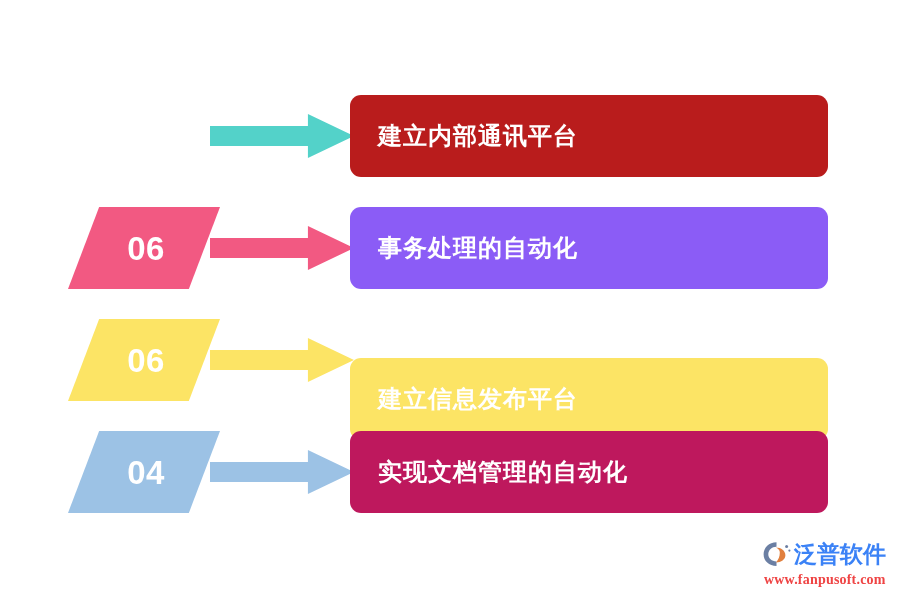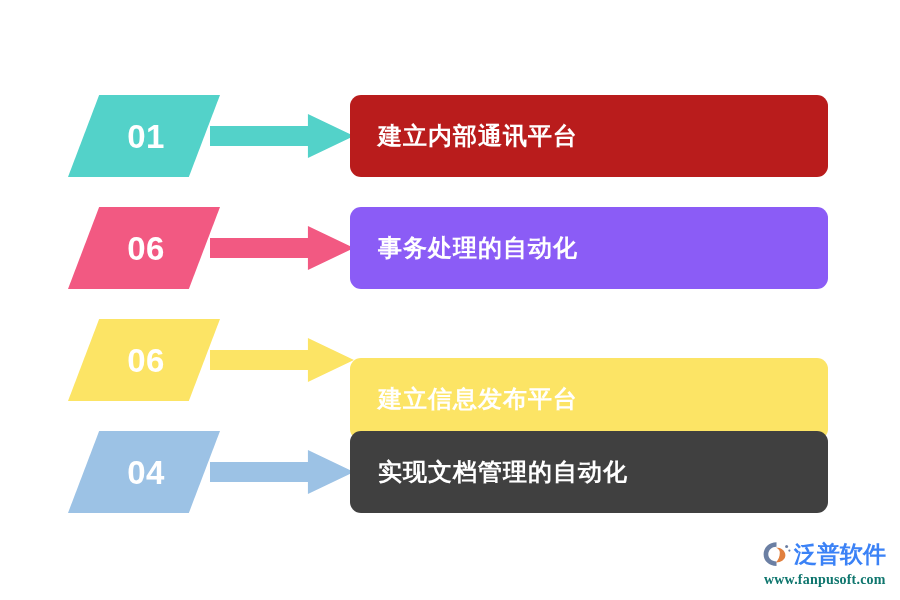--- a/index.html
+++ b/index.html
@@ -111,37 +111,34 @@
     color: #3b82f6;
     letter-spacing: 0px;
     line-height: 1;
     margin-left: 2px;
     white-space: nowrap;
   }
   .wm-url {
     font-family: "Liberation Serif", "DejaVu Serif", serif;
     font-size: 14px;
     font-weight: bold;
-    color: #0f766e;
+    color: #ef4444;
     letter-spacing: 0.2px;
     margin-top: 2px;
     margin-left: 2px;
     white-space: nowrap;
   }
 </style>
 </head>
 <body>
 
 <div id="infographic">
 
   <div id="rows-host">
       <div class="step-row" style="top: 95px;">
-        <div class="num-shape" style="background: rgb(83, 210, 201);">
-          <span class="num-text">01</span>
-        </div>
         <div class="arrow-shape" style="background: rgb(83, 210, 201);"></div>
         <div class="label-bar" style="background: #b91c1c;">
           <span class="label-text">建立内部通讯平台</span>
         </div>
       </div>
       <div class="step-row" style="top: 207px;">
         <div class="num-shape" style="background: rgb(242, 89, 130);">
           <span class="num-text">06</span>
         </div>
         <div class="arrow-shape" style="background: rgb(242, 89, 130);"></div>
@@ -156,21 +153,21 @@
         <div class="arrow-shape" style="background: rgb(252, 228, 101);"></div>
         <div class="label-bar" style="background: rgb(252, 228, 101); margin-top: 39px;">
           <span class="label-text">建立信息发布平台</span>
         </div>
       </div>
       <div class="step-row" style="top: 431px;">
         <div class="num-shape" style="background: rgb(156, 194, 229);">
           <span class="num-text">04</span>
         </div>
         <div class="arrow-shape" style="background: rgb(156, 194, 229);"></div>
-        <div class="label-bar" style="background: #404040;">
+        <div class="label-bar" style="background: #be185d;">
           <span class="label-text">实现文档管理的自动化</span>
         </div>
       </div>
     </div>
 
   <div id="watermark">
     <div class="wm-top">
       <span class="wm-mark">
         <svg width="30" height="28" viewBox="0 0 30 28" xmlns="http://www.w3.org/2000/svg">
           <path d="M14.5 2.2 C7.0 2.2 1.6 7.6 1.6 14.3 C1.6 21.0 7.0 26.0 14.5 26.0 L14.5 21.4 C9.7 21.4 6.3 18.3 6.3 14.3 C6.3 10.3 9.7 6.8 14.5 6.8 Z" fill="#6b7fa3"></path>

